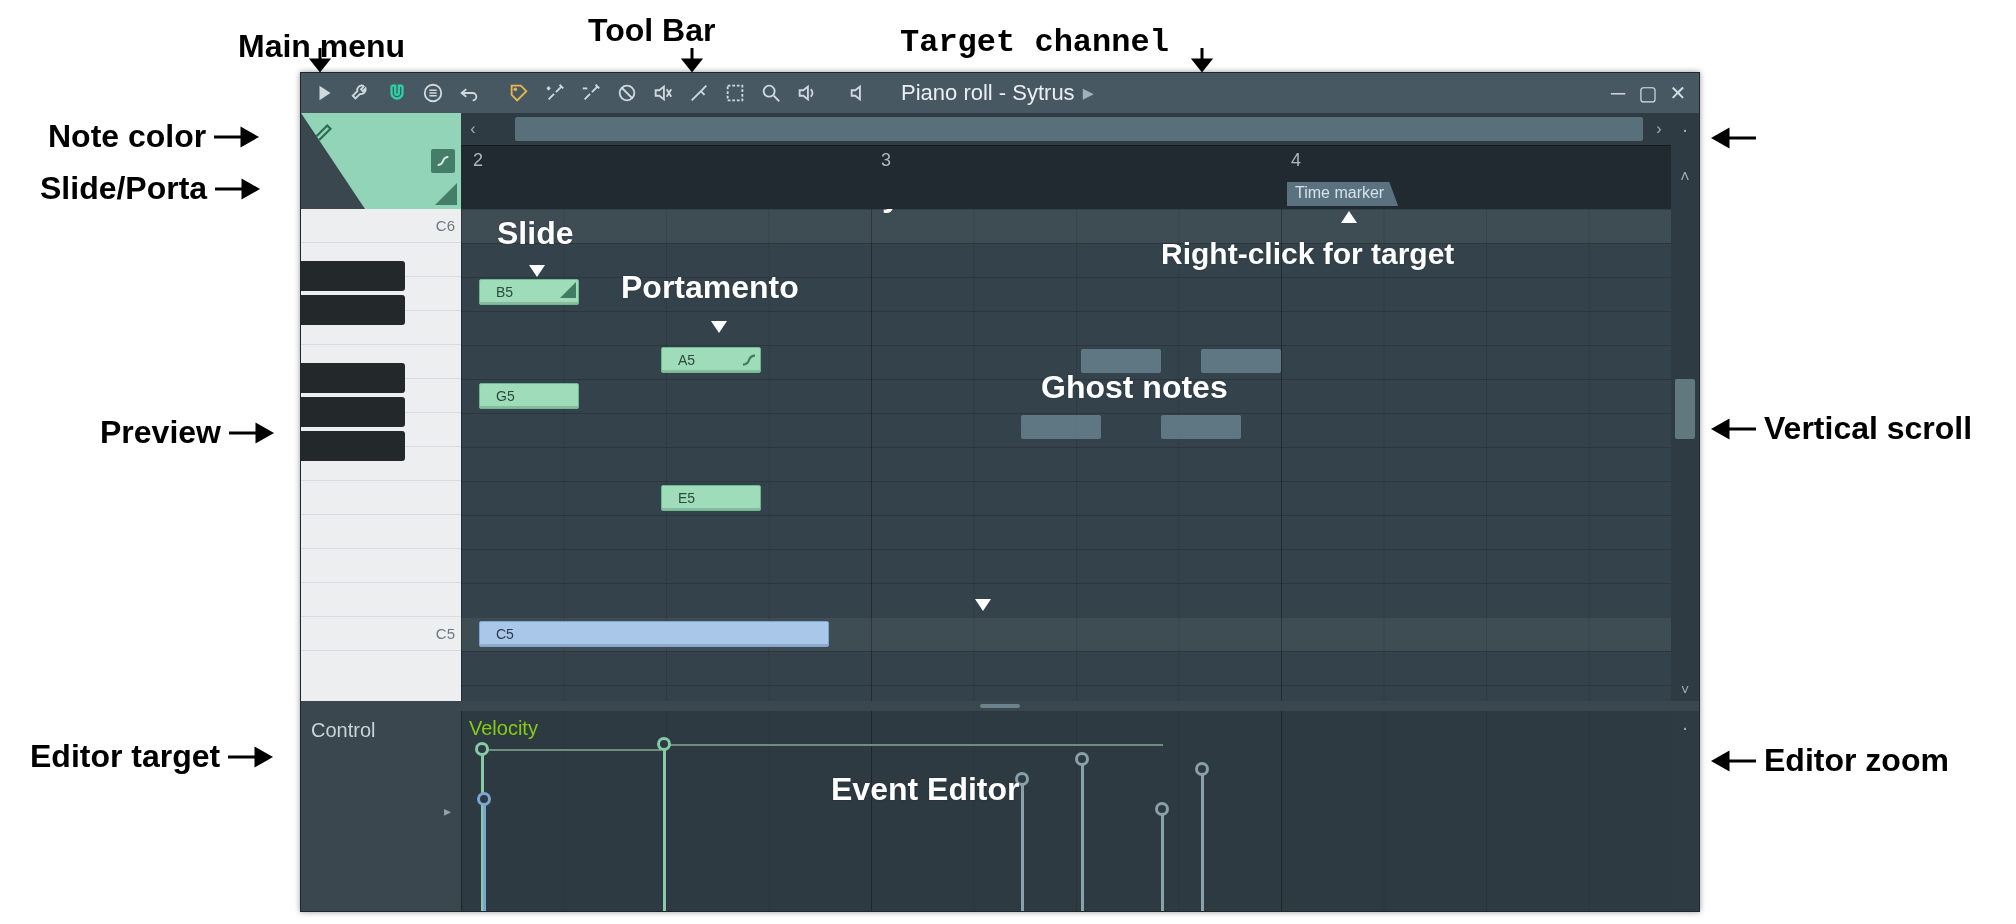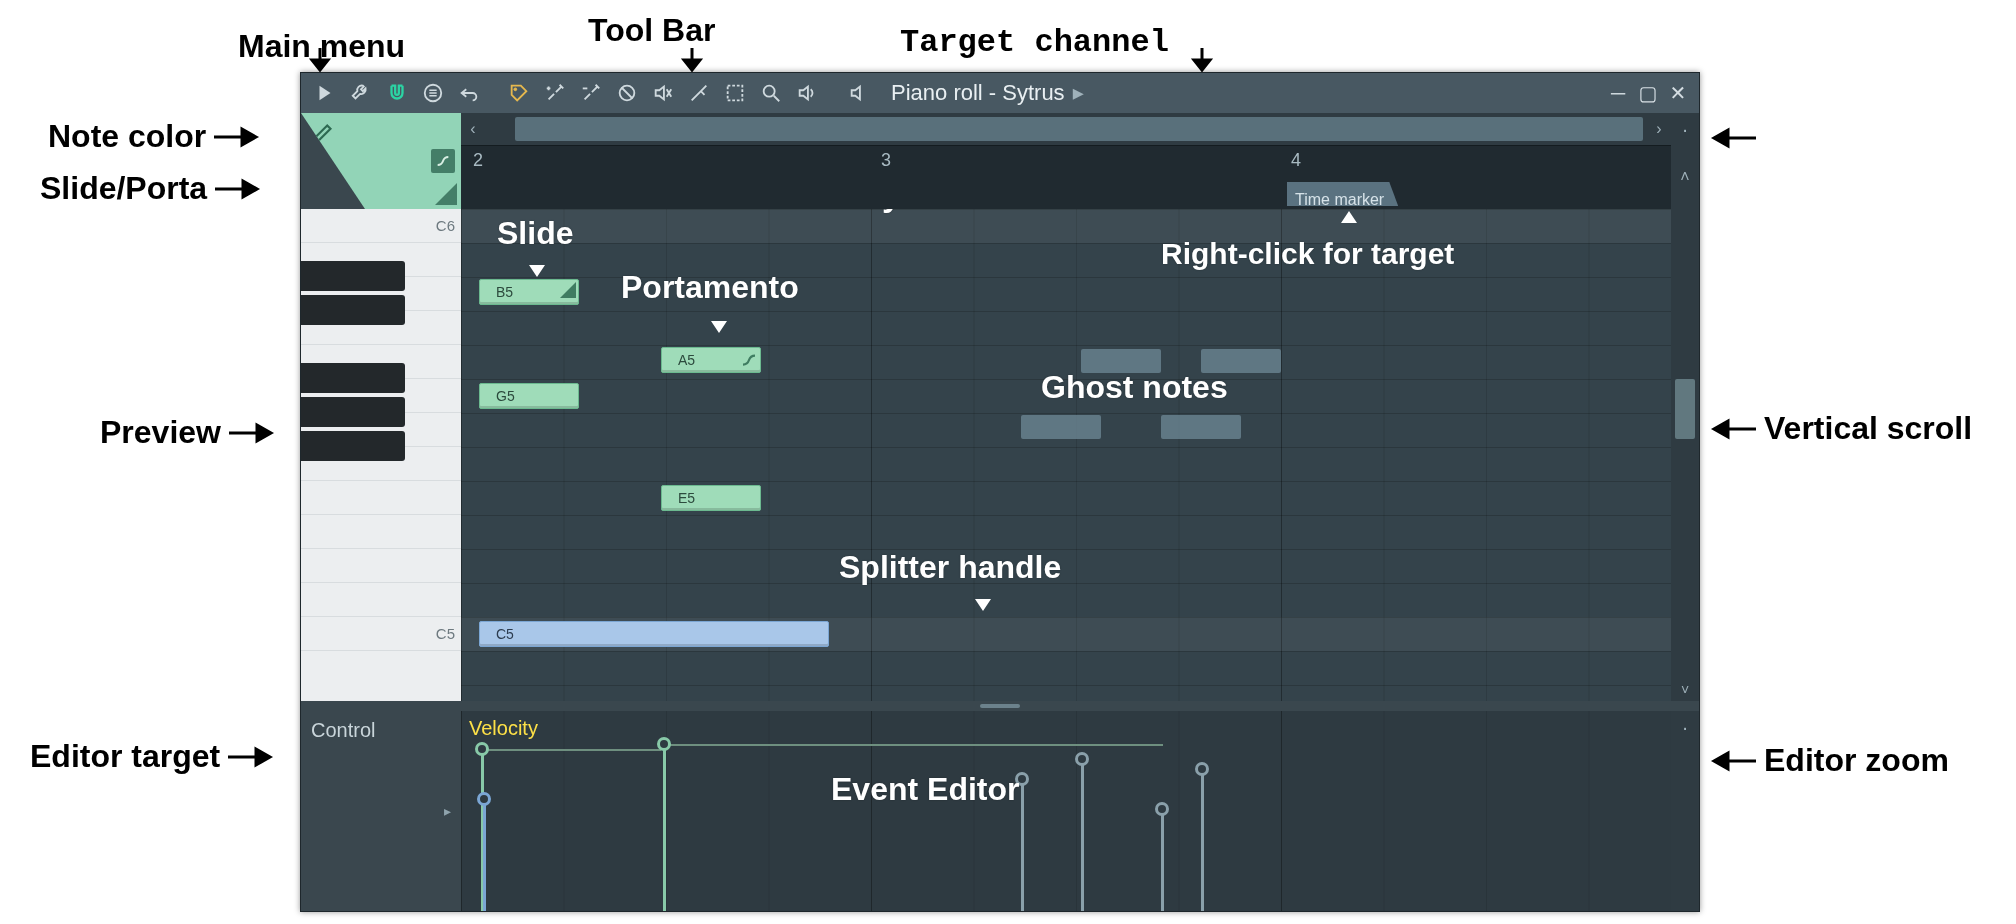--- a/index.html
+++ b/index.html
@@ -54,21 +54,21 @@
   .titlebar .tb-btn {
     width: 32px; height: 32px;
     display: flex; align-items: center; justify-content: center;
     margin: 0 2px;
     color: #cfd9de;
   }
   .titlebar .tb-btn svg { width: 22px; height: 22px; }
   .titlebar .magnet svg { stroke: #2bd4a4; }
   .titlebar .stamp svg { stroke: #e6b84e; fill: #e6b84e; }
   .titlebar .title-text {
-    margin-left: 14px;
+    margin-left: 24px;
     font-size: 22px;
     color: #e9eff2;
   }
   .titlebar .spacer { flex: 1; }
   .win-ctrl {
     width: 30px; height: 30px;
     display: flex; align-items: center; justify-content: center;
     color: #d4dde2; font-size: 20px;
   }
 
@@ -153,21 +153,21 @@
     position: relative;
     background: #202a30;
   }
   .time-marker {
     position: absolute;
     top: 8px;
     height: 24px;
     background: #5a7280;
     color: #d6e2e8;
     font-size: 16px;
-    padding: 9px 14px 2px 8px;
+    padding: 2px 14px 2px 8px;
     clip-path: polygon(0 0, 92% 0, 100% 100%, 0 100%);
   }
   .tl-scrollcol {
     width: 28px;
     background: #2f3b42;
     display:flex;align-items:center;justify-content:center;
     color:#9fb1ba;
   }
 
   
@@ -293,21 +293,21 @@
     overflow:hidden;
   }
   .event-body .vlines {
     position:absolute;inset:0;
     background-image:
       linear-gradient(to right, rgba(0,0,0,.25) 0, rgba(0,0,0,.25) 1px, transparent 1px),
       linear-gradient(to right, rgba(0,0,0,.10) 0, rgba(0,0,0,.10) 1px, transparent 1px);
     background-size: 410px 100%, 102.5px 100%;
   }
   .event-label {
-    position:absolute;left:8px;top:6px;color:#fde047;font-size:20px;
+    position:absolute;left:8px;top:6px;color:#84cc16;font-size:20px;
   }
   .vel-bar {
     position:absolute;bottom:0;width:3px;background:#88c9a8;
   }
   .vel-bar.gray { background:#8aa0aa; }
   .vel-dot {
     position:absolute;width:14px;height:14px;border-radius:50%;
     background:#2e3a41;border:3px solid #88c9a8;
     transform:translate(-50%,-50%);
   }
@@ -606,23 +606,20 @@
         <span>Ghost notes</span>
       </div>
 
       <div class="annot white" style="position:absolute;left:700px;top:28px;font-size:30px;">
         <span>Right-click for target</span>
       </div>
       <svg style="position:absolute;left:876px;top:0px;" width="24" height="28">
           <path d="M12 26 V8 M4 14 L12 2 L20 14 Z" fill="#fff"></path>
         </svg>
 
-      <div class="annot white" style="position:absolute;left:378px;top:340px;">
-        <span>Splitter handle</span>
-      </div>
       <svg style="position:absolute;left:510px;top:378px;" width="24" height="28">
           <path d="M12 2 V18 M4 12 L12 24 L20 12 Z" fill="#fff"></path>
         </svg>
     </div>
 
     <div class="vscroll-col">
       <div class="vscroll-thumb"></div>
       <div class="arrow-end" style="bottom:0;">˅</div>
     </div>
   </div>

